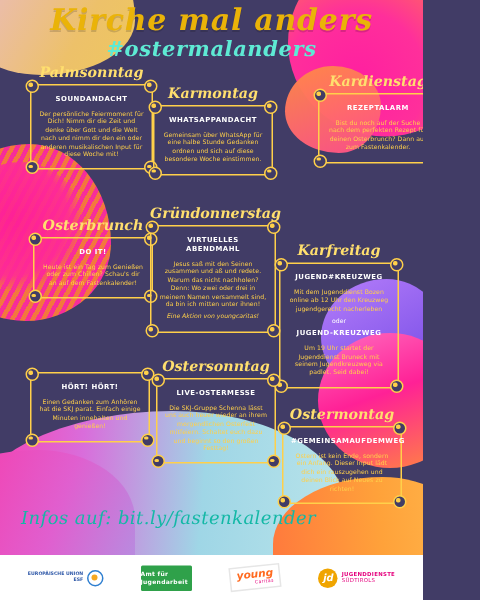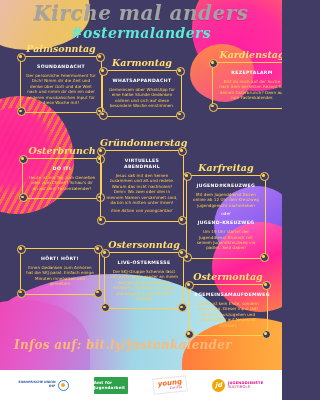--- a/index.html
+++ b/index.html
@@ -77,21 +77,21 @@
     right:-30px;bottom:30px;width:130px;height:52px;
     background:linear-gradient(85deg,#ff7a3d 0%,#ffa23a 55%,#ffb84d 100%);
     border-radius:56% 44% 0 0 / 86% 74% 0 0;
   }
 
   
   .header{position:absolute;left:0;right:0;top:2px;text-align:center;z-index:6;}
   .title-main{
     font-family:"DejaVu Serif","Liberation Serif",serif;
     font-style:italic;font-weight:bold;
-    font-size:20px;line-height:22px;color:#a3a3a3;
+    font-size:20px;line-height:22px;color:#eab308;
     letter-spacing:.5px;
     text-shadow:0 1px 0 rgba(0,0,0,.15);
   }
   .title-sub{
     font-family:"DejaVu Serif","Liberation Serif",serif;
     font-style:italic;font-weight:bold;
     font-size:14px;line-height:18px;color:#5eead4;
     letter-spacing:.4px;
   }
 
@@ -142,22 +142,22 @@
     color:#ffffff;font-size:4.1px;line-height:6px;margin:3px 0;
   }
   .card-note{
     color:#ffd04a;font-size:4.1px;line-height:5.4px;margin-top:3px;font-style:italic;
   }
 
   
   .infos{
     position:absolute;left:14px;bottom:48px;z-index:8;
     font-family:"DejaVu Serif","Liberation Serif",serif;
-    font-style:italic;font-weight:bold;
-    font-size:12px;color:#fdba74;letter-spacing:.3px;
+    font-style:italic;font-weight:normal;
+    font-size:12px;color:#14b8a6;letter-spacing:.3px;
   }
 
   
   .footer{
     position:absolute;left:0;right:0;bottom:0;height:30px;
     background:#ffffff;z-index:9;
     display:flex;align-items:center;justify-content:space-around;
     padding:0 6px;box-sizing:border-box;
   }
   .logo{display:flex;align-items:center;gap:2px;}

